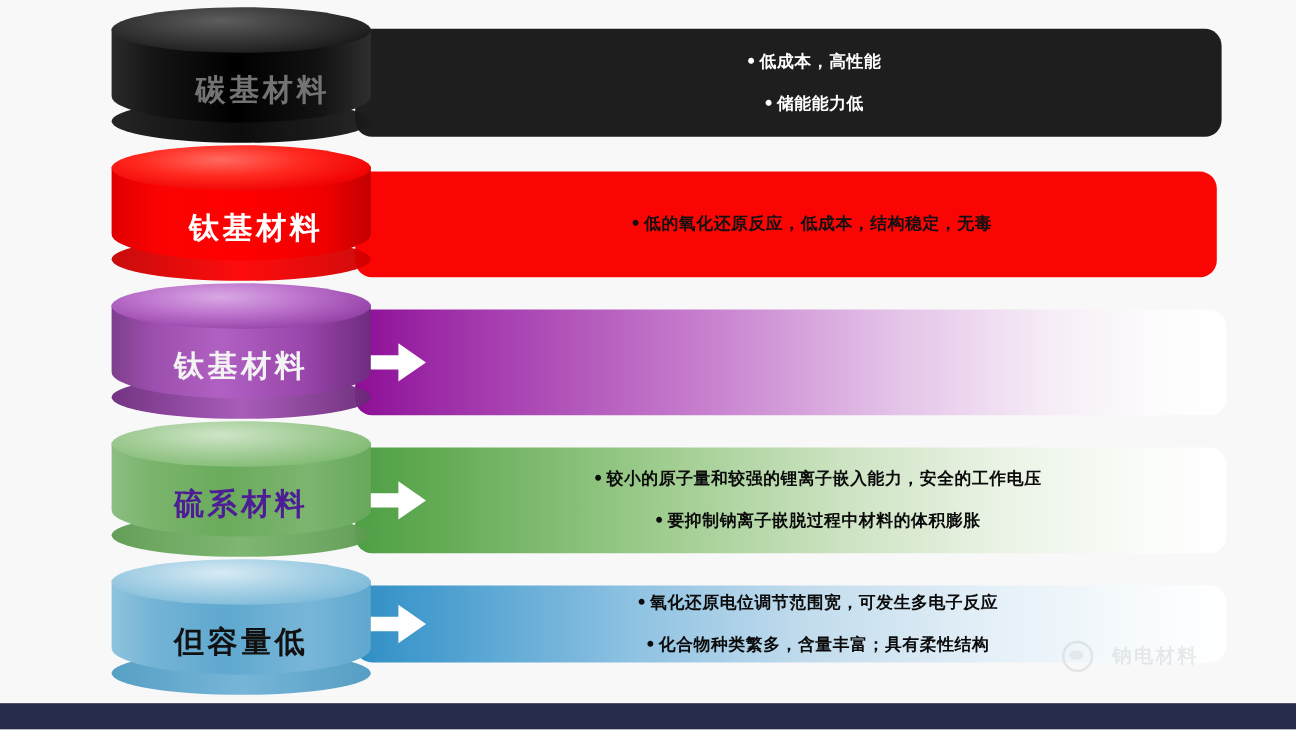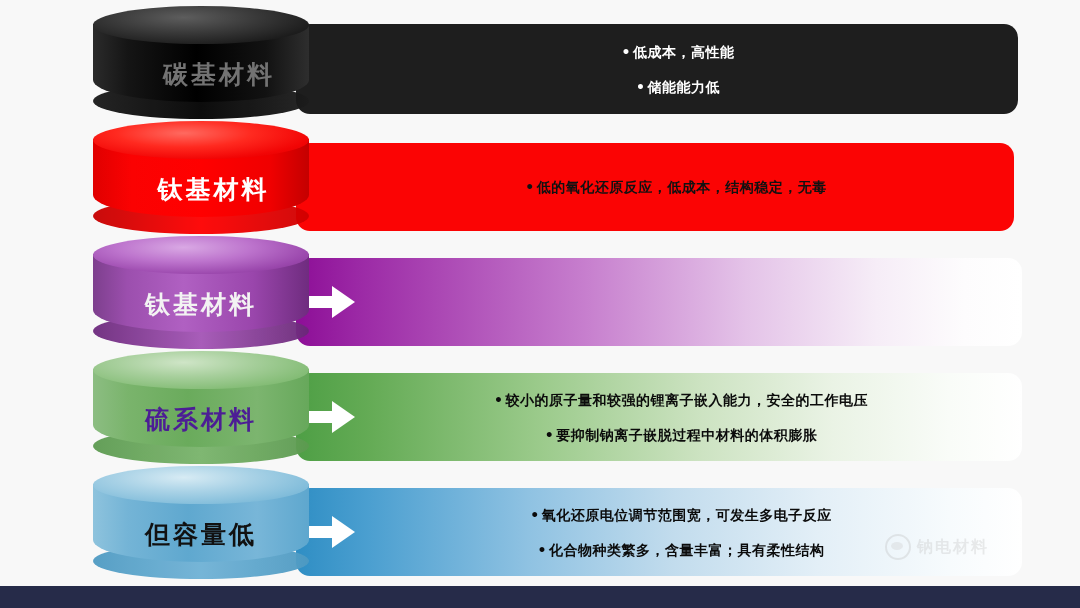--- a/index.html
+++ b/index.html
@@ -45,21 +45,21 @@
   
   #banner-2{left:296px;top:143px;width:718px;height:88px;background:#fb0404;}
   #banner-2 .lines{left:56px;}
   #banner-2 .line{color:#111111;font-weight:700;}
 
   
   #banner-3{left:296px;top:258px;width:726px;height:88px;
     background:linear-gradient(90deg,#8d0e97 0%,#9c2aa6 9%,#c77fce 40%,#e4c3e8 62%,#f6edf7 80%,#fdfcfd 92%,#ffffff 100%);}
   #banner-4{left:296px;top:373px;width:726px;height:88px;
     background:linear-gradient(90deg,#4e9f45 0%,#64ab55 10%,#9ccb8c 34%,#cde3c2 56%,#eaf3e5 74%,#f9fcf8 90%,#ffffff 100%);}
-  #banner-5{left:296px;top:488px;width:726px;height:88px;
+  #banner-5{left:296px;top:488px;width:726px;height:64px;
     background:linear-gradient(90deg,#2f8ec4 0%,#4b9fd0 10%,#8fc2e2 32%,#c2dced 52%,#e3eff7 72%,#f7fbfd 90%,#ffffff 100%);}
   #banner-3 .line,#banner-4 .line,#banner-5 .line{color:#0b0b0b;font-weight:700;}
 
   
   .arrow{
     position:absolute;
     left:6px;top:50%;
     transform:translateY(-50%);
     width:54px;height:34px;
     z-index:3;
@@ -146,21 +146,21 @@
     height:22px;
     background:#262b49;
     z-index:8;
   }
 
   
   #watermark-faint{
     position:absolute;
     left:885px;top:534px;
     z-index:7;
-    display:flex;align-items:center;gap:6px;
+    display:flex;align-items:center;gap:16px;
     opacity:.30;
     pointer-events:none;
   }
   #watermark-faint .wm-logo{
     width:22px;height:22px;border-radius:50%;
     border:2px solid #b9b9b9;
     position:relative;
   }
   #watermark-faint .wm-logo::after{
     content:"";position:absolute;left:4px;top:6px;

